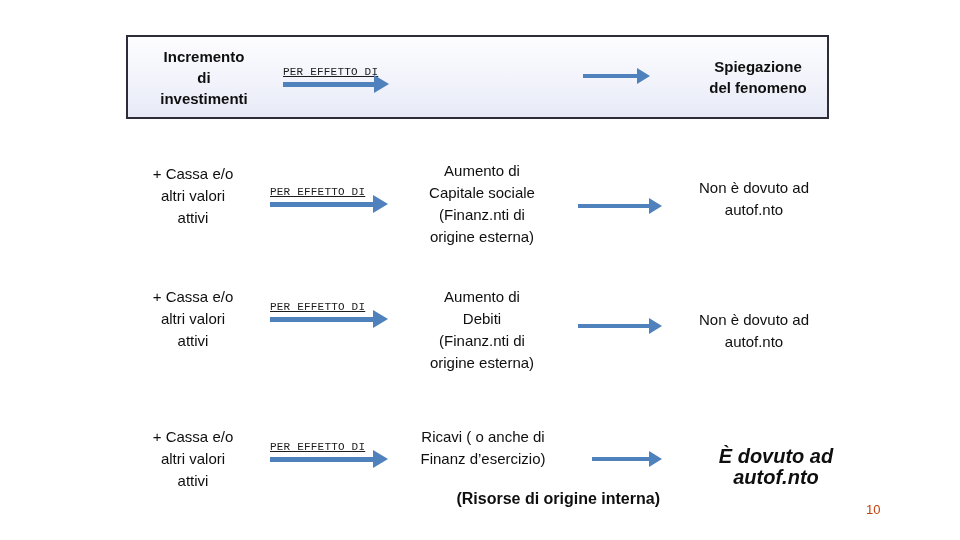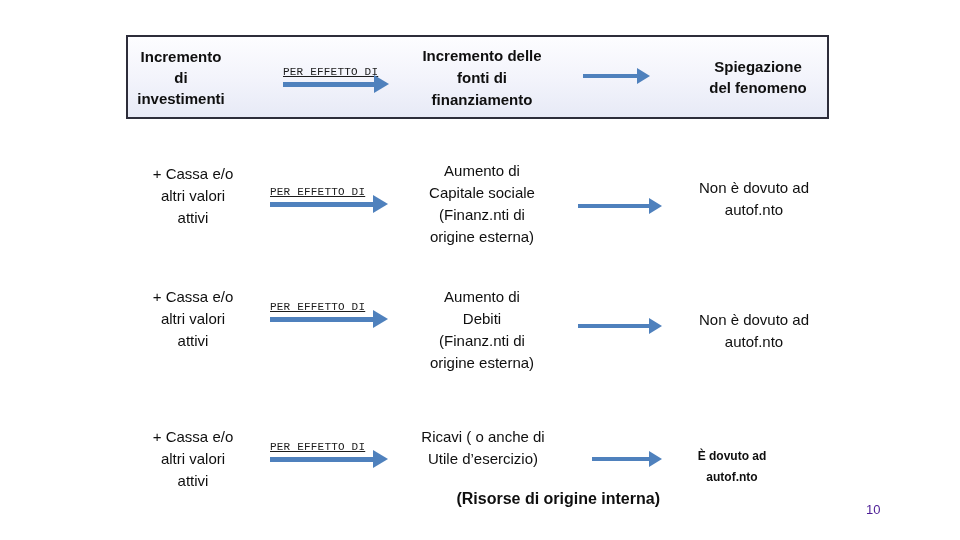--- a/index.html
+++ b/index.html
@@ -21,46 +21,43 @@
   .arrow .shaft{flex:1;height:4px;background:var(--arrow-blue,#4f81bd);}
   .arrow .head{width:0;height:0;border-top:8px solid transparent;border-bottom:8px solid transparent;
     border-left:13px solid var(--arrow-blue,#4f81bd);}
   .arrow.thick .shaft{height:5px;}
   .arrow.thick .head{border-top-width:9px;border-bottom-width:9px;border-left-width:15px;}
   
   .pe{position:absolute;font-family:Liberation Mono, monospace;}
   .pe-label{font-size:11px;line-height:13px;color:#1c1c1c;text-decoration:underline;
     white-space:nowrap;letter-spacing:0.2px;}
   .pe .arrow{position:relative;margin-top:-4px;width:100%;}
-  .pagenum{position:absolute;left:866px;top:502px;font-size:13px;color:#4c1d95;line-height:15px;}
+  .pagenum{position:absolute;left:866px;top:502px;font-size:13px;color:#c2410c;line-height:15px;}
   .footer-note{position:absolute;left:330px;top:488px;width:330px;text-align:right;
     font-size:16px;line-height:21px;font-weight:bold;white-space:pre-line;}
 </style>
 </head>
 <body>
 
 <div class="stage">
 
   <div class="header-box"></div>
 
-  <div class="txt hdr" style="left:119px;top:46px;width:124px;">Incremento
+  <div class="txt hdr" style="left:142px;top:46px;width:124px;">Incremento
 di
 investimenti</div>
 
   <div class="pe" style="left:283px;top:66px;width:106px;">
     <div class="pe-label">PER EFFETTO DI</div>
     <div class="arrow thick">
       <div class="shaft"></div>
       <div class="head"></div>
     </div>
   </div>
 
-  <div class="txt hdr" style="left:402px;top:45px;width:160px;line-height:22px;">Incremento delle
-fonti di
-finanziamento</div>
 
   <div class="arrow" style="left:583px;top:67px;width:67px;">
     <div class="shaft"></div>
     <div class="head"></div>
   </div>
 
   <div class="txt hdr" style="left:692px;top:56px;width:132px;">Spiegazione
 del fenomeno</div>
 
   <div class="txt" style="left:128px;top:163px;width:130px;">+ Cassa e/o
@@ -109,25 +106,25 @@
 altri valori
 attivi</div>
   <div class="pe" style="left:270px;top:441px;width:118px;">
     <div class="pe-label">PER EFFETTO DI</div>
     <div class="arrow thick">
       <div class="shaft"></div>
       <div class="head"></div>
     </div>
   </div>
   <div class="txt" style="left:393px;top:426px;width:180px;">Ricavi ( o anche di
-Utile d’esercizio)</div>
+Finanz d’esercizio)</div>
   <div class="arrow" style="left:592px;top:450px;width:70px;">
     <div class="shaft"></div>
     <div class="head"></div>
   </div>
-  <div class="txt bold" style="left:652px;top:446px;width:160px;font-size:12px;line-height:21px;">È dovuto ad
+  <div class="txt bold" style="left:696px;top:446px;width:160px;font-size:20px;line-height:21px;font-style:italic;">È dovuto ad
 autof.nto</div>
 
   <div class="footer-note">(Risorse di origine interna)</div>
 
   <div class="pagenum">10</div>
 
 </div>
 
 </body></html>

